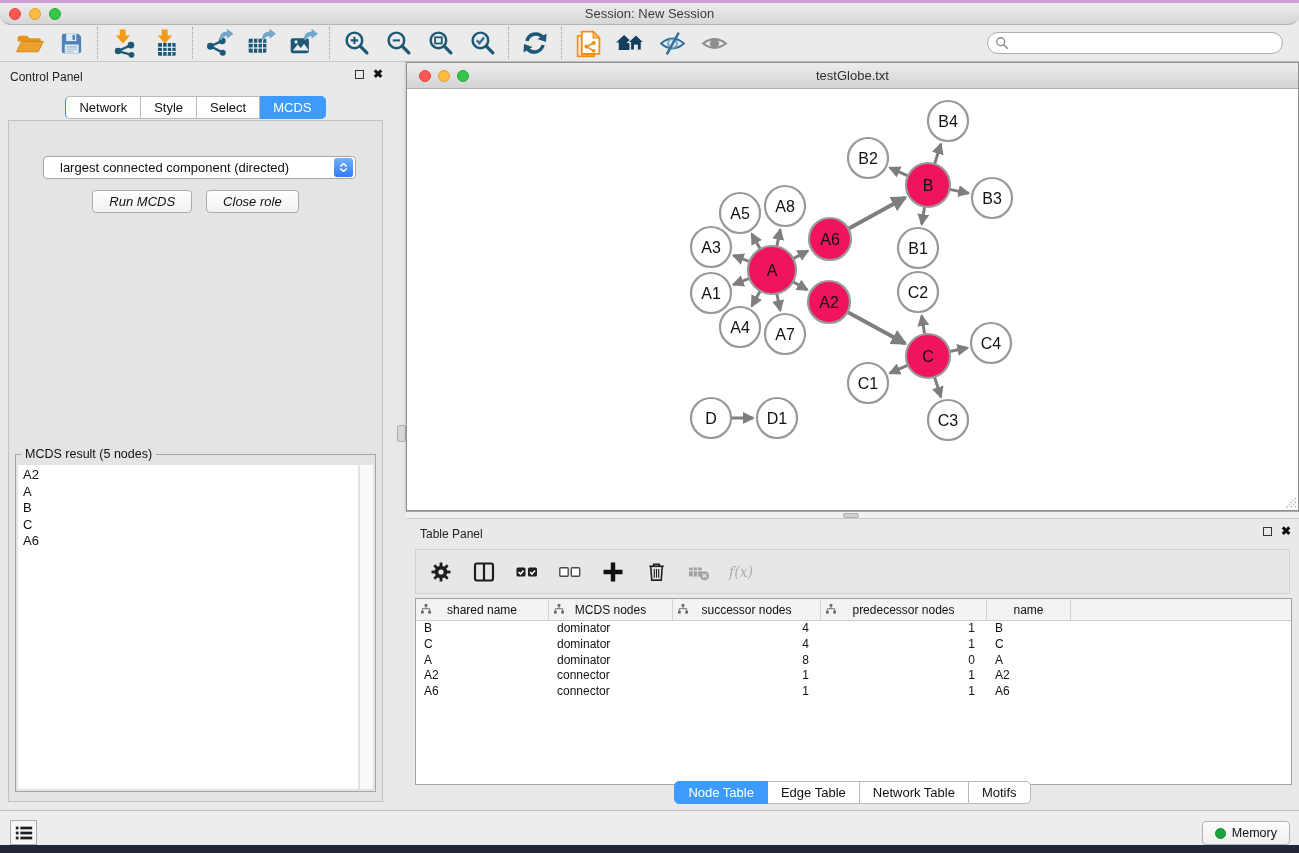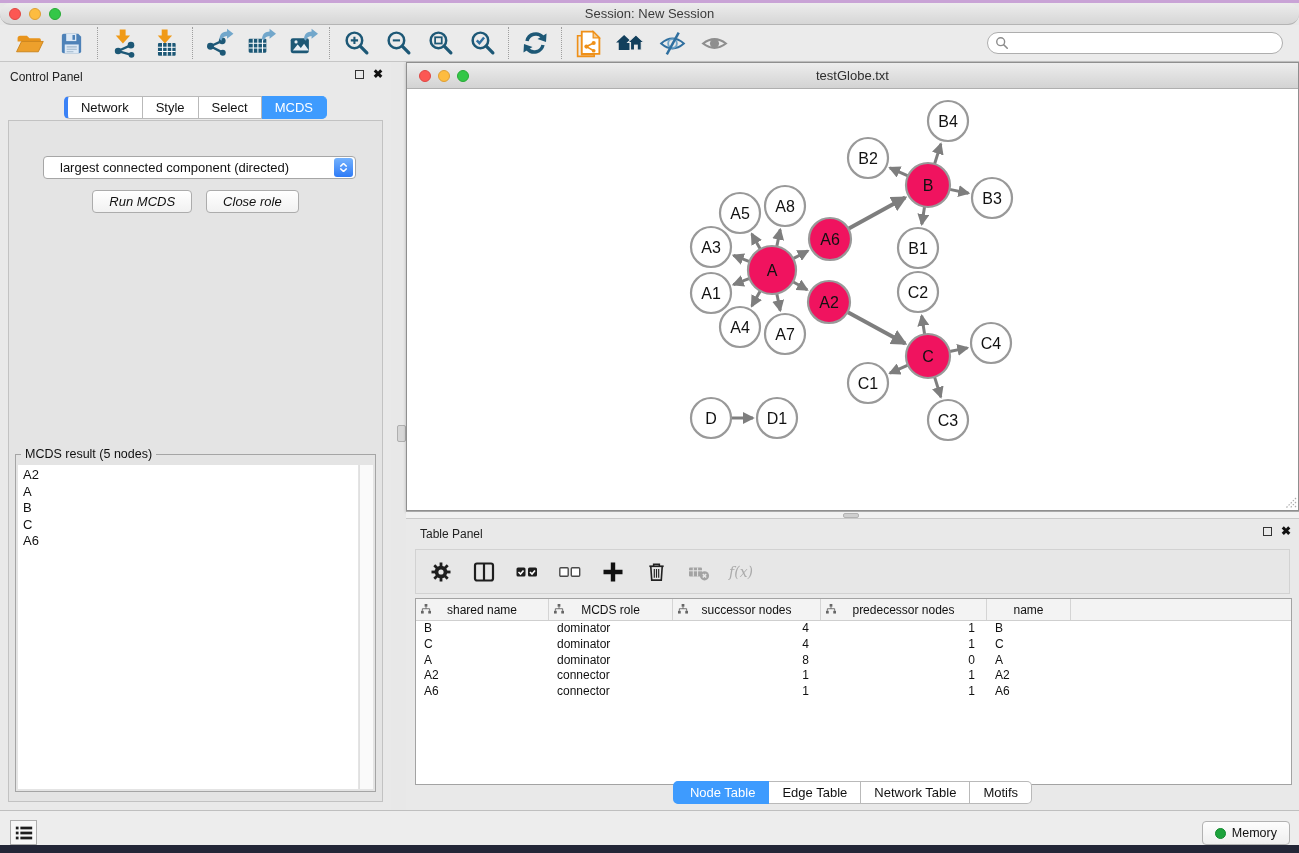--- a/index.html
+++ b/index.html
@@ -32,21 +32,21 @@
   .control-panel { position:absolute; left:0; top:62px; width:391px; height:748px; background:#E9E9E9; }
   .panel-head { position:absolute; left:10px; top:8px; font-size:12px; color:#222; }
   .panel-head-icons { position:absolute; right:8px; top:7px; display:flex; gap:9px; align-items:center; }
   .float-box { width:9px; height:9px; border:1.5px solid #333; display:inline-block; }
   .close-x { font-size:12px; color:#111; font-weight:bold; line-height:10px; }
 
   .ctrl-tabs { position:absolute; left:0; top:34px; width:100%; display:flex; justify-content:center; }
   .tabgroup { display:inline-flex; }
   .tabgroup .tab { background:#fff; border:1px solid #B9B9B9; border-left:none; font-size:13px;
     padding:3px 13px; color:#111; cursor:default; }
-  .tabgroup .tab:first-child { border-left:4px solid #3b82f6; border-radius:5px 0 0 5px; }
+  .tabgroup .tab:first-child { border-left:1px solid #3b82f6; border-radius:5px 0 0 5px; }
   .tabgroup .tab:last-child { border-radius:0 5px 5px 0; }
   .tabgroup .tab.active { background:#3E9BFE; color:#fff; border-color:#3E9BFE; }
 
   .ctrl-content { position:absolute; left:8px; top:58px; width:375px; height:682px;
     background:#E4E4E4; border:1px solid #C2C2C2; }
   .opt-label { position:absolute; left:0; top:15px; width:100%; text-align:center; font-size:13px; color:#111; }
   .criterion { position:absolute; left:34px; top:35px; width:313px; height:23px; background:#fff;
     border:1px solid #A6A6A6; border-radius:4px; display:flex; align-items:center; }
   .criterion-text { flex:1; font-size:13px; color:#111; padding-left:16px; white-space:nowrap; overflow:hidden; }
   .criterion-spin { width:19px; height:19px; margin-right:2px; border-radius:3px;
@@ -495,21 +495,21 @@
           </div>
           <div class="th" style="width: 124px;">
             <svg class="col-icon" viewBox="0 0 11 11" width="10" height="10">
               <g fill="#666">
                 <rect x="4" y="0" width="3" height="3"></rect>
                 <rect x="0" y="7.5" width="3" height="3"></rect>
                 <rect x="8" y="7.5" width="3" height="3"></rect>
               </g>
               <path d="M5.5 3v2.2M1.5 7.5V5.2h8v2.3" stroke="#666" fill="none" stroke-width="1"></path>
             </svg>
-            <span>MCDS role</span>
+            <span>MCDS nodes</span>
           </div>
           <div class="th" style="width: 148px;">
             <svg class="col-icon" viewBox="0 0 11 11" width="10" height="10">
               <g fill="#666">
                 <rect x="4" y="0" width="3" height="3"></rect>
                 <rect x="0" y="7.5" width="3" height="3"></rect>
                 <rect x="8" y="7.5" width="3" height="3"></rect>
               </g>
               <path d="M5.5 3v2.2M1.5 7.5V5.2h8v2.3" stroke="#666" fill="none" stroke-width="1"></path>
             </svg>

